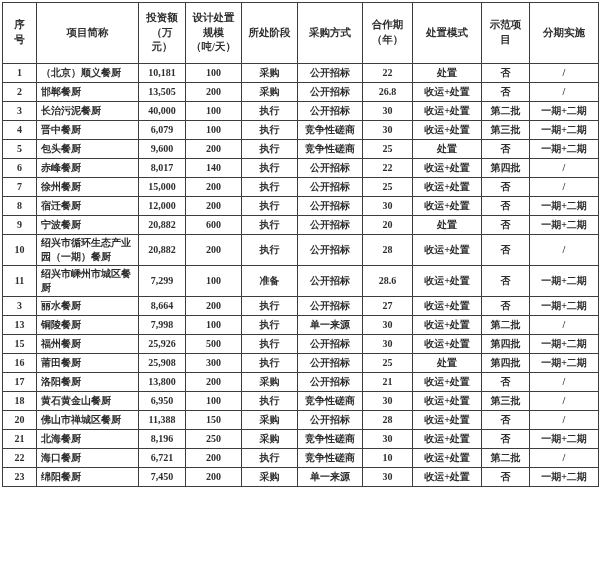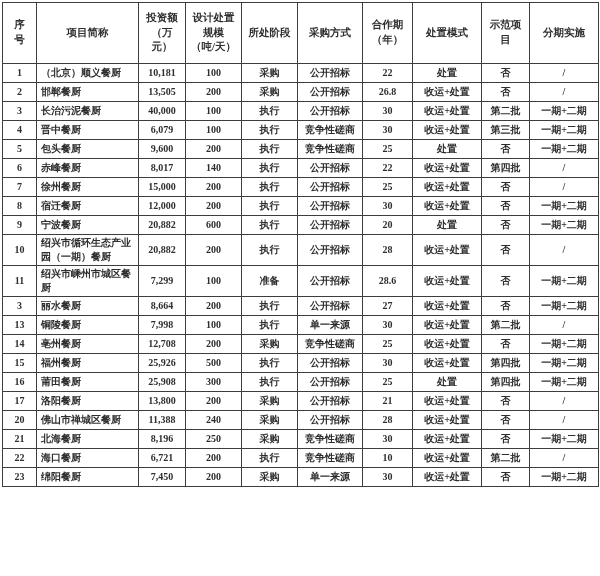--- a/index.html
+++ b/index.html
@@ -232,32 +232,20 @@
         <td>7,998</td>
         <td>100</td>
         <td>执行</td>
         <td>单一来源</td>
         <td>30</td>
         <td>收运+处置</td>
         <td>第二批</td>
         <td>/</td>
       </tr>
       <tr>
-        <td>14</td>
-        <td class="name-cell">亳州餐厨</td>
-        <td>12,708</td>
-        <td>200</td>
-        <td>采购</td>
-        <td>竞争性磋商</td>
-        <td>25</td>
-        <td>收运+处置</td>
-        <td>否</td>
-        <td>一期+二期</td>
-      </tr>
-      <tr>
         <td>15</td>
         <td class="name-cell">福州餐厨</td>
         <td>25,926</td>
         <td>500</td>
         <td>执行</td>
         <td>公开招标</td>
         <td>30</td>
         <td>收运+处置</td>
         <td>第四批</td>
         <td>一期+二期</td>
@@ -280,24 +268,36 @@
         <td>13,800</td>
         <td>200</td>
         <td>采购</td>
         <td>公开招标</td>
         <td>21</td>
         <td>收运+处置</td>
         <td>否</td>
         <td>/</td>
       </tr>
       <tr>
+        <td>18</td>
+        <td class="name-cell">黄石黄金山餐厨</td>
+        <td>6,950</td>
+        <td>100</td>
+        <td>执行</td>
+        <td>竞争性磋商</td>
+        <td>30</td>
+        <td>收运+处置</td>
+        <td>第三批</td>
+        <td>/</td>
+      </tr>
+      <tr>
         <td>20</td>
         <td class="name-cell">佛山市禅城区餐厨</td>
         <td>11,388</td>
-        <td>240</td>
+        <td>150</td>
         <td>采购</td>
         <td>公开招标</td>
         <td>28</td>
         <td>收运+处置</td>
         <td>否</td>
         <td>/</td>
       </tr>
       <tr>
         <td>21</td>
         <td class="name-cell">北海餐厨</td>

